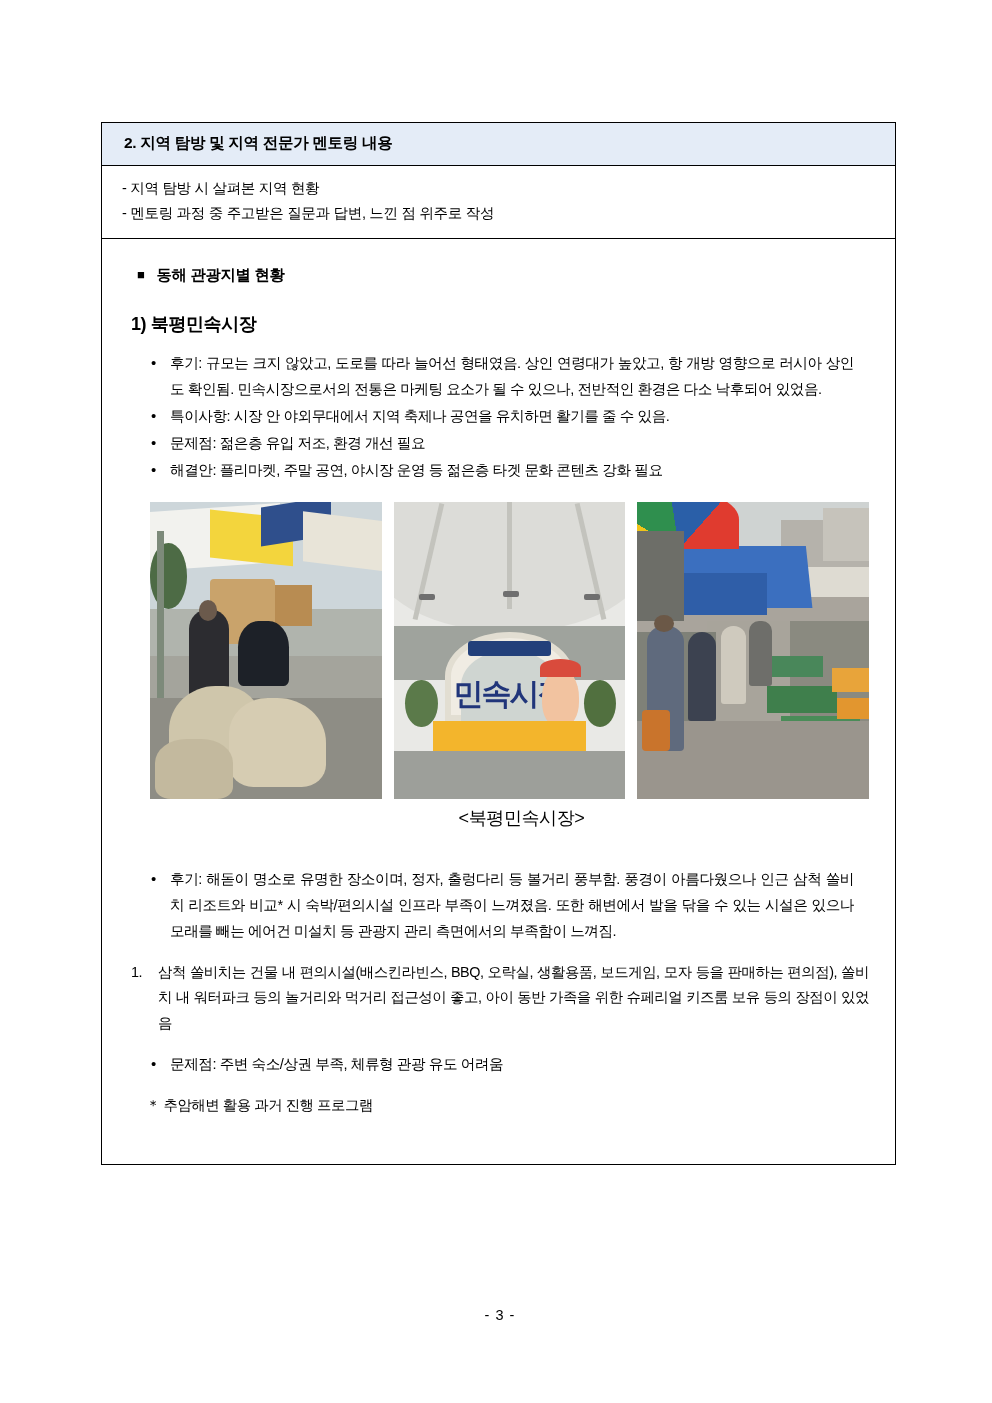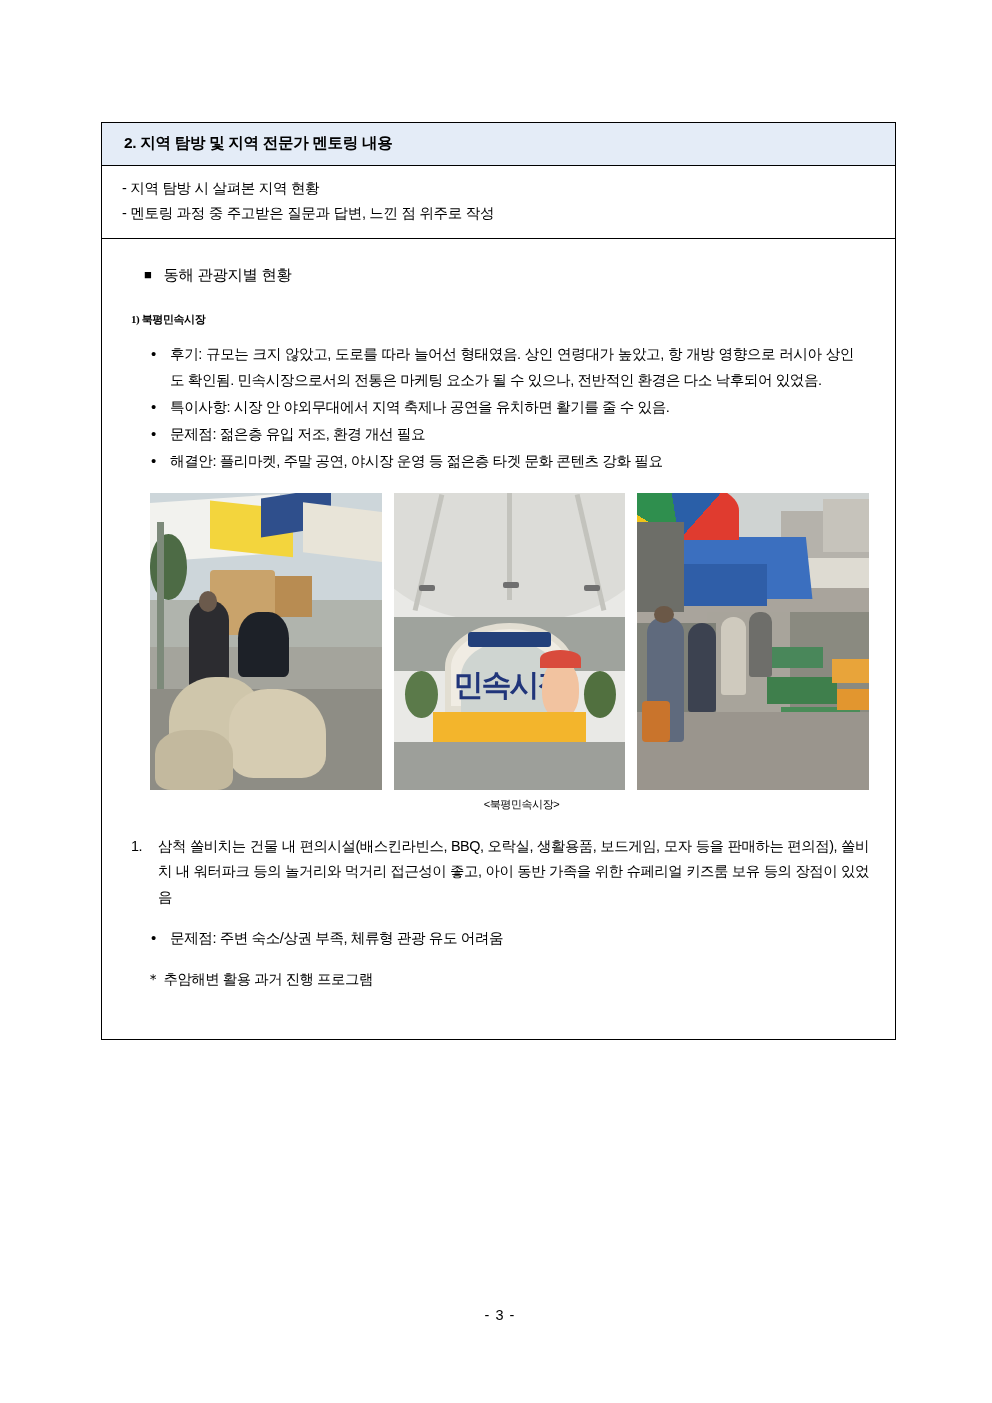--- a/index.html
+++ b/index.html
@@ -43,36 +43,35 @@
     padding: 10px 14px 12px 20px;
     font-size: 14.5px;
     line-height: 1.72;
     letter-spacing: -0.3px;
   }
   .body-area {
     padding: 22px 26px 30px 26px;
   }
   .block-title {
     font-size: 15.3px;
-    font-weight: normal;
+    font-weight: bold;
     letter-spacing: -0.3px;
-    margin: 4px 0 26px 16px;
+    margin: 4px 0 26px 9px;
   }
   .block-title .sq {
     display: inline-block;
     margin-right: 12px;
     font-size: 13px;
     vertical-align: 1px;
   }
   .item-head {
-    font-size: 11px;
+    font-size: 18px;
     font-weight: bold;
     letter-spacing: -0.4px;
     margin: 0 0 7px 3px;
-    font-family: Liberation Serif, serif;
   }
   ul.bullets {
     list-style: none;
     margin: 15px;
     padding: 0;
   }
   ul.bullets > li {
     position: relative;
     padding-left: 27px;
     font-size: 14.6px;
@@ -132,21 +131,21 @@
   }
   .photo {
     width: 243px;
     height: 297px;
     overflow: hidden;
     position: relative;
     background: #999;
   }
   .caption {
     text-align: center;
-    font-size: 11px;
+    font-size: 18px;
     letter-spacing: -0.4px;
     margin: 7px 0 0 22px;
     width: 765px;
     box-sizing: border-box;
     padding-right: 22px;
   }
   .page-number {
     position: absolute;
     left: 0;
     top: 1307px;
@@ -325,20 +324,23 @@
             <div class="bag"></div>
           </div>
         </div>
 
         <div class="caption">&lt;북평민속시장&gt;</div>
       </div>
 
       <div class="spacer-22"></div>
 
       <div>
+        <ul class="bullets">
+          <li>후기: 해돋이 명소로 유명한 장소이며, 정자, 출렁다리 등 볼거리 풍부함. 풍경이 아름다웠으나 인근 삼척 쏠비치 리조트와 비교* 시 숙박/편의시설 인프라 부족이 느껴졌음. 또한 해변에서 발을 닦을 수 있는 시설은 있으나 모래를 빼는 에어건 미설치 등 관광지 관리 측면에서의 부족함이 느껴짐.</li>
+        </ul>
         <ol class="sub">
           <li>
             <span class="num">1.</span><span>삼척 쏠비치는 건물 내 편의시설(배스킨라빈스, BBQ, 오락실, 생활용품, 보드게임, 모자 등을 판매하는 편의점), 쏠비치 내 워터파크 등의 놀거리와 먹거리 접근성이 좋고, 아이 동반 가족을 위한 슈페리얼 키즈룸 보유 등의 장점이 있었음</span>
           </li>
         </ol>
         <ul class="bullets">
           <li>문제점: 주변 숙소/상권 부족, 체류형 관광 유도 어려움</li>
         </ul>
 
         <div class="note-block">

